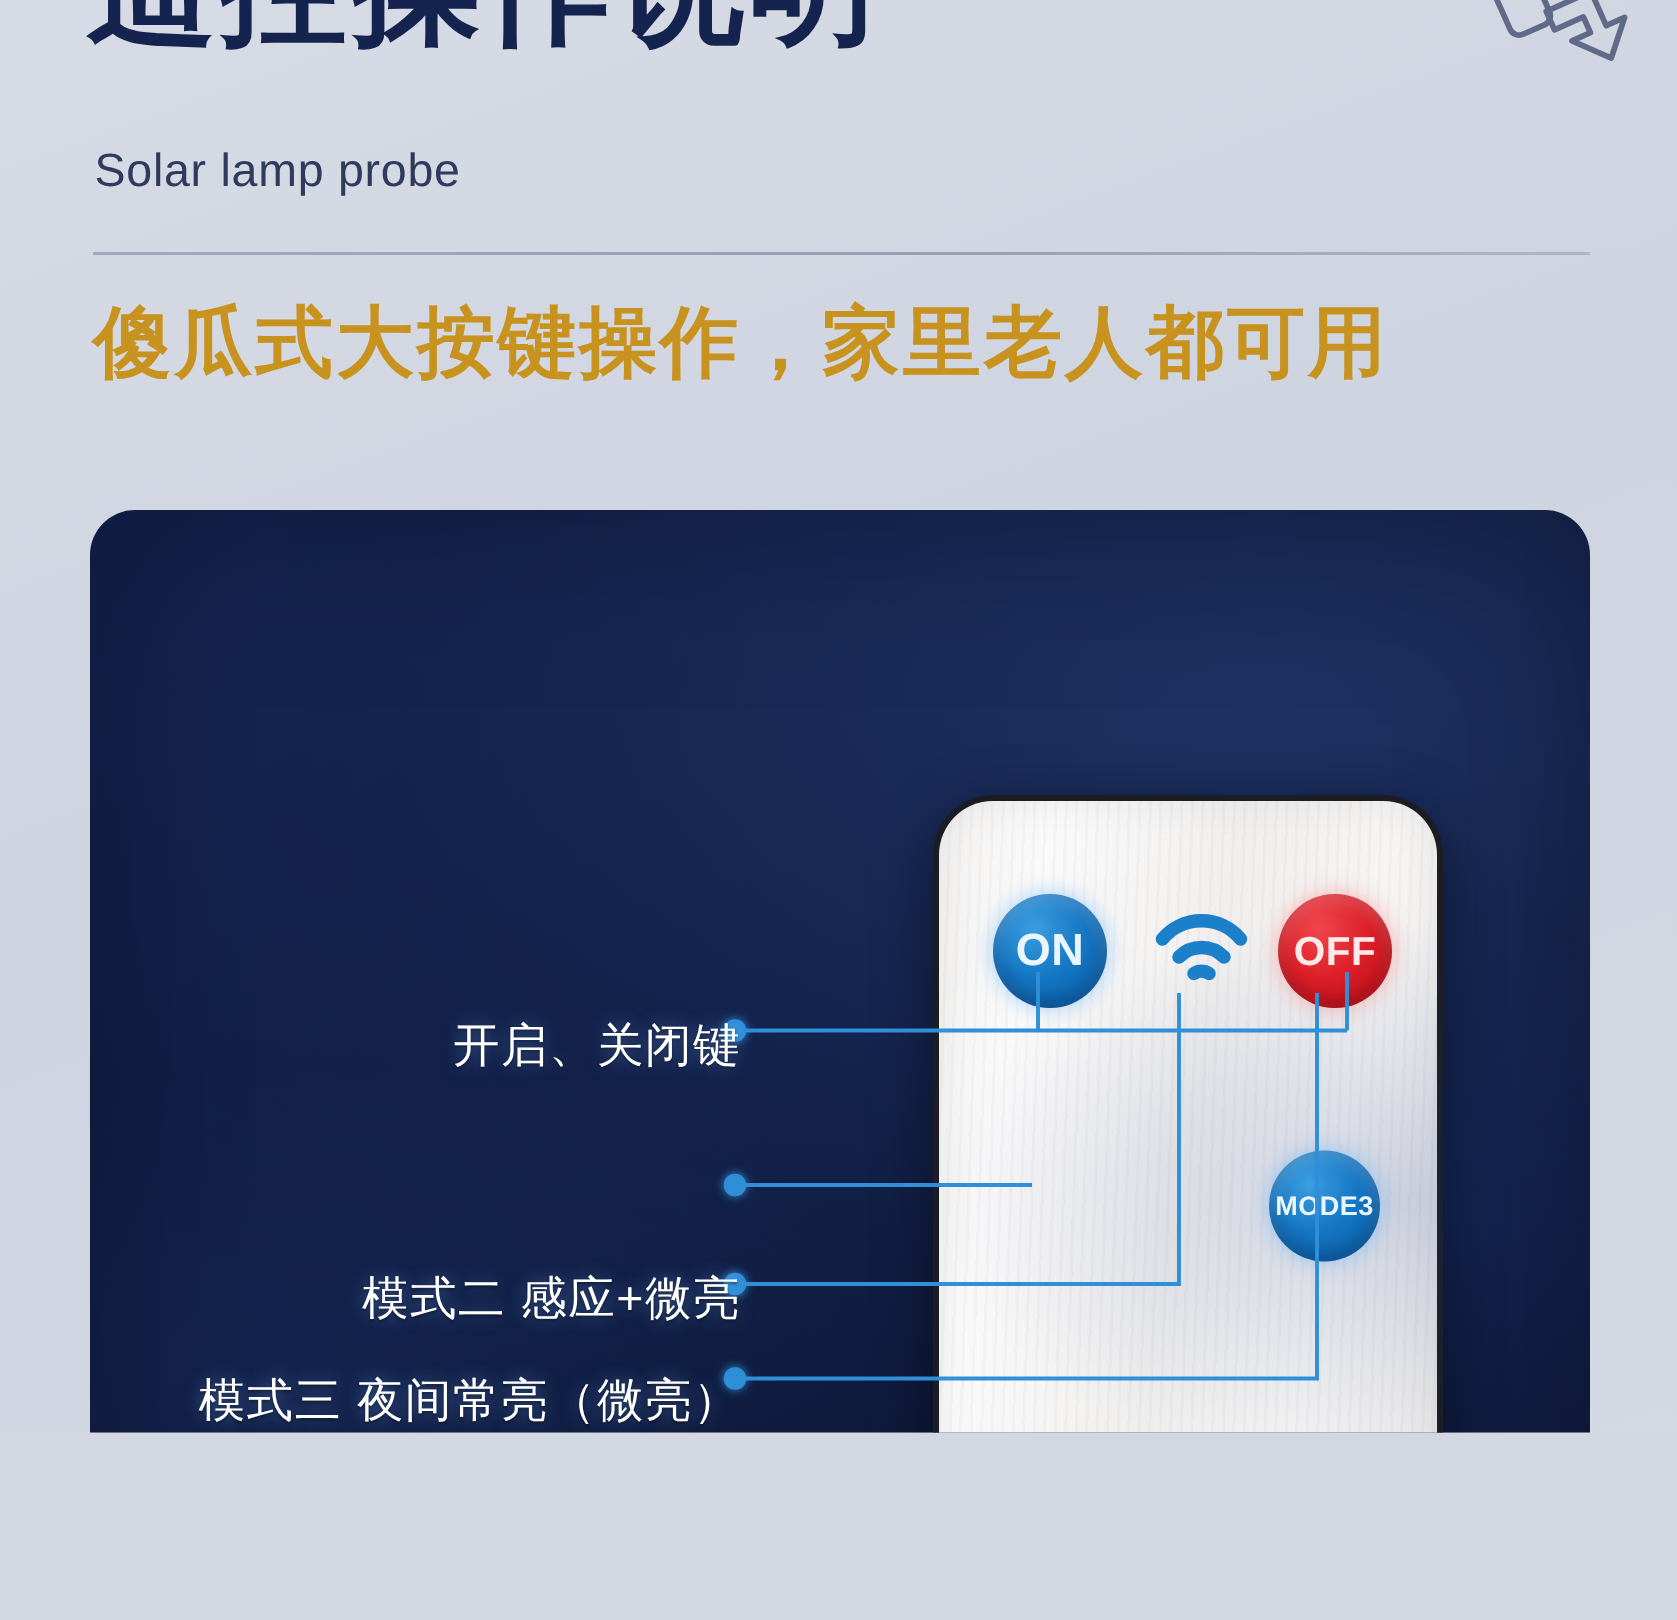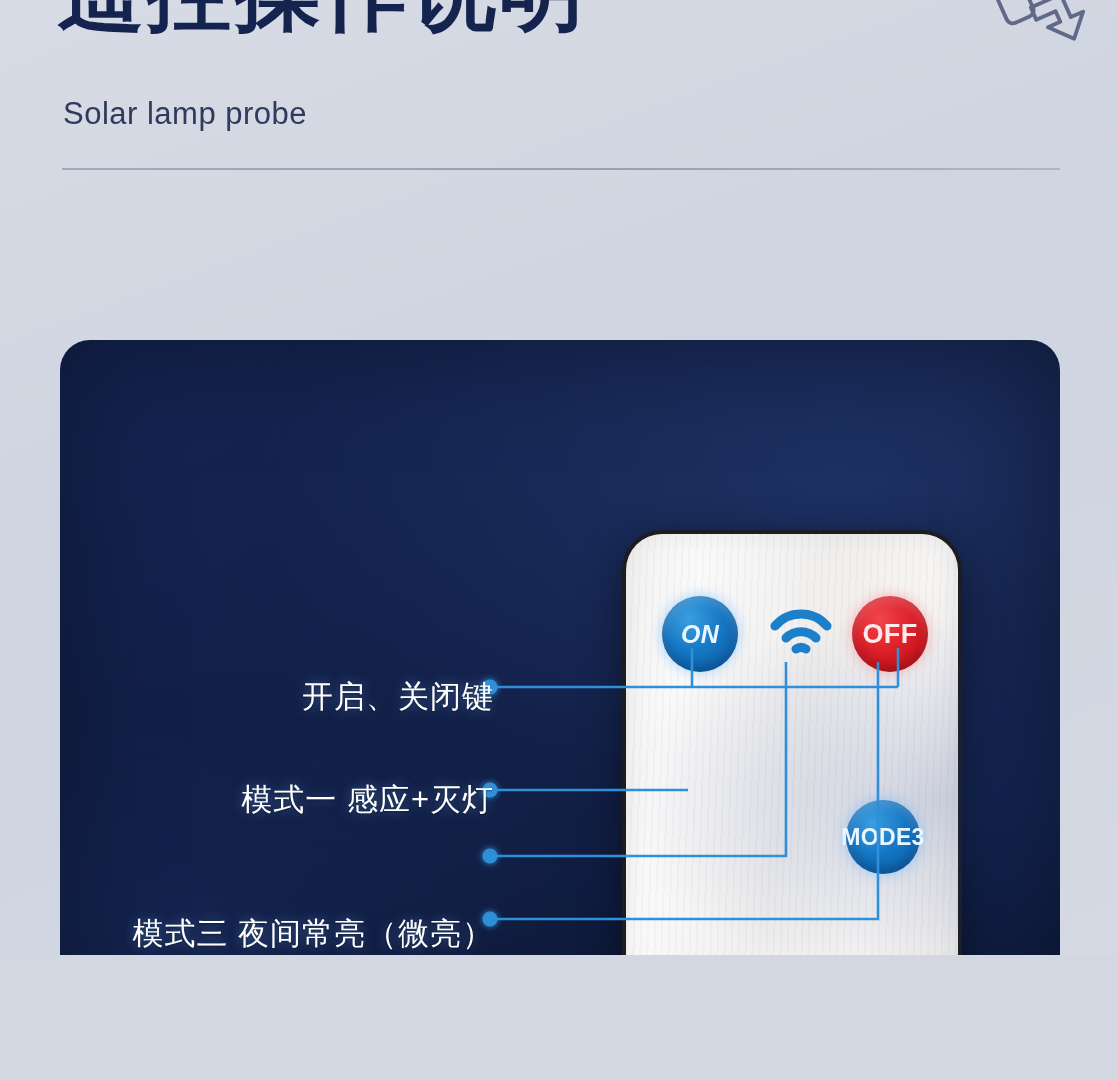--- a/index.html
+++ b/index.html
@@ -128,26 +128,26 @@
   .btn-blue {
     background:radial-gradient(circle at 36% 30%, #3a9ee0 0%, #1577c4 46%, #0a5ba3 100%);
     box-shadow:0 0 14px rgba(90,175,255,.55), inset 0 -5px 12px rgba(0,30,70,.35), inset 0 5px 10px rgba(255,255,255,.22);
   }
   .btn-red {
     background:radial-gradient(circle at 36% 30%, #f0464b 0%, #dd1f29 46%, #b80d18 100%);
     box-shadow:0 0 14px rgba(255,110,110,.5), inset 0 -5px 12px rgba(80,0,0,.35), inset 0 5px 10px rgba(255,255,255,.22);
     color:#ffeaea;
   }
 
-  #btn-on   { left:36px;  top:62px;  width:76px; height:76px; font-size:25px;font-style:italic; }
+  #btn-on   { left:36px;  top:62px;  width:76px; height:76px; font-size:30px; }
   #btn-off  { left:226px; top:62px;  width:76px; height:76px; font-size:27px; }
 
   #btn-mode1{ left:30px;  top:250px; width:74px; height:74px; font-size:18px; }
   #btn-mode2{ left:127px; top:252px; width:70px; height:70px; font-size:17px; }
-  #btn-mode3{ left:220px; top:266px; width:74px; height:74px; font-size:23px; }
+  #btn-mode3{ left:220px; top:233px; width:74px; height:74px; font-size:18px; }
 
   #btn-sos  { left:131px; top:415px; width:76px; height:76px; font-size:23px; }
 
   
   .wifi-icon {
     position:absolute;
     left:144px; top:72px;
     width:62px; height:56px;
     z-index:6;
   }
@@ -207,20 +207,21 @@
       <circle cx="26" cy="17" r="3.4" fill="#3b456b" stroke="none"></circle>
       <circle cx="37" cy="17" r="3.4" fill="#3b456b" stroke="none"></circle>
       <path d="M44 40 L78 40 L78 66 L92 66 L72 88 L52 66 L66 66 L66 54 L44 54 Z"></path>
     </g>
   </svg>
 
   <div class="title-en">Solar lamp probe</div>
 
   <div class="divider"></div>
 
+  <div class="subtitle-gold">傻瓜式大按键操作，家里老人都可用</div>
 
   <div class="panel">
 
     <div class="remote">
 
       <div class="btn btn-blue" id="btn-on">ON</div>
 
       <svg class="wifi-icon" viewBox="0 0 62 56">
         <g fill="none" stroke="#1b7fc9" stroke-linecap="round">
           <path d="M5 20 A34 34 0 0 1 57 20" stroke-width="9"></path>
@@ -262,16 +263,16 @@
         <circle cx="430" cy="450" r="7.5"></circle>
         <circle cx="430" cy="516" r="7.5"></circle>
         <circle cx="430" cy="579" r="7.5"></circle>
       </g>
     </svg>
 
     <div class="lamp" style="top:672px; left:108px;"></div>
   </div>
 
   <div class="label" id="label-onoff">开启、关闭键</div>
-  <div class="label" id="label-mode1">模式一 感应+灭灯</div>
+  <div class="label" id="label-mode2">模式二 感应+微亮</div>
   <div class="label" id="label-mode3">模式三 夜间常亮（微亮）</div>
 
 </div>
 
 </body></html>

